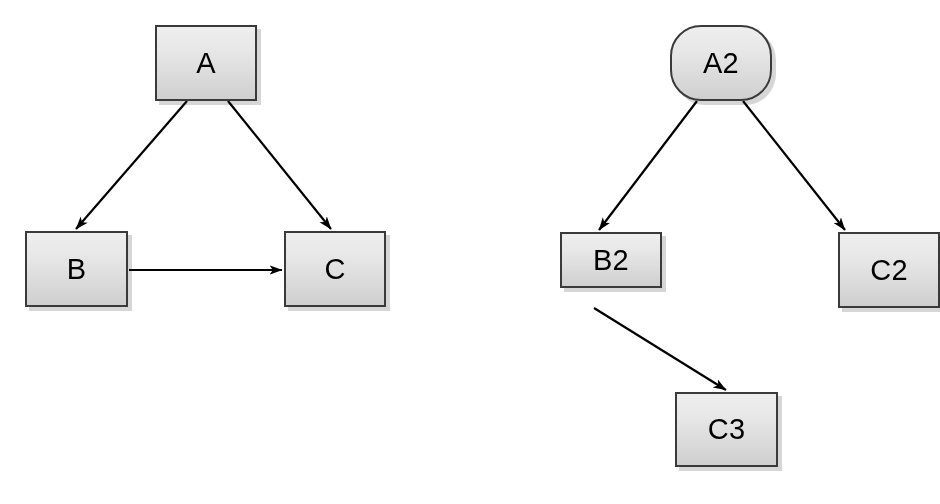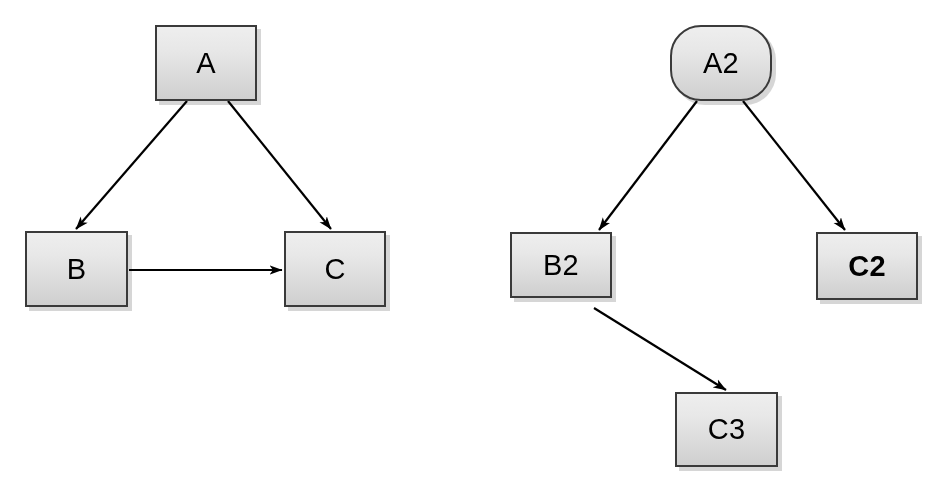--- a/index.html
+++ b/index.html
@@ -75,24 +75,24 @@
       </div>
       <div class="node" style="left: 25px; top: 231px; width: 103px; height: 76px;">
         <span class="node-label">B</span>
       </div>
       <div class="node" style="left: 284px; top: 231px; width: 102px; height: 76px;">
         <span class="node-label">C</span>
       </div>
       <div class="node" style="left: 670px; top: 25px; width: 102px; height: 76px; border-radius: 31px;">
         <span class="node-label">A2</span>
       </div>
-      <div class="node" style="left: 510px; top: 232px; width: 102px; height: 66px; text-align: right;">
+      <div class="node" style="left: 560px; top: 232px; width: 102px; height: 56px; text-align: right;">
         <span class="node-label">B2</span>
       </div>
-      <div class="node" style="left: 816px; top: 232px; width: 102px; height: 68px; font-weight: bold;">
+      <div class="node" style="left: 838px; top: 232px; width: 102px; height: 76px;">
         <span class="node-label">C2</span>
       </div>
       <div class="node" style="left: 675px; top: 392px; width: 103px; height: 75px;">
         <span class="node-label">C3</span>
       </div>
     </div>
 
 </div>
 
 </body></html>

